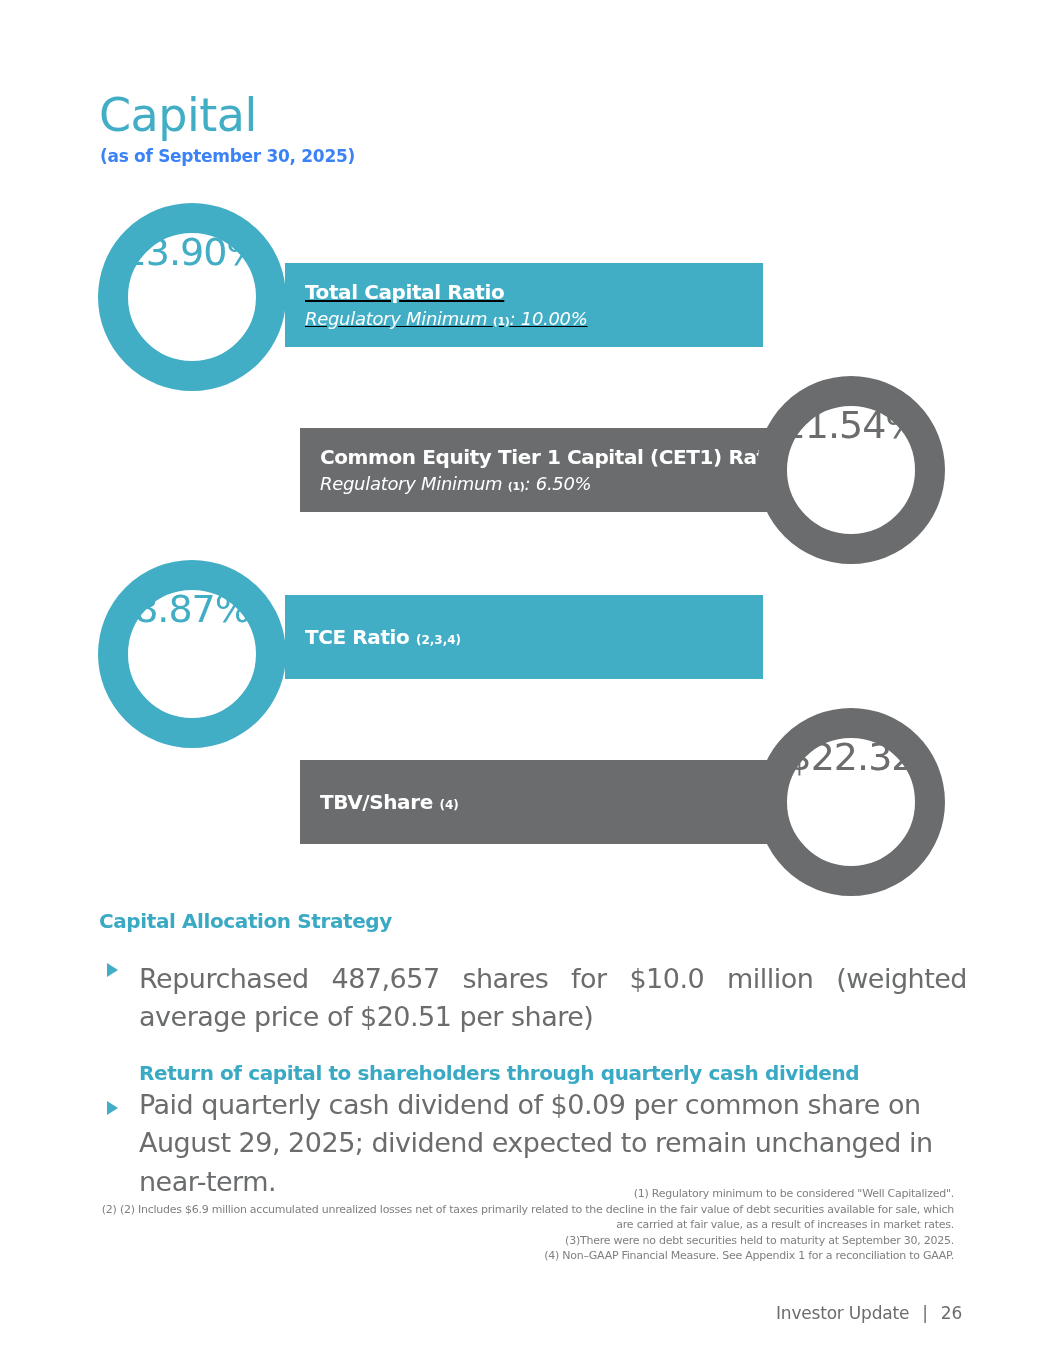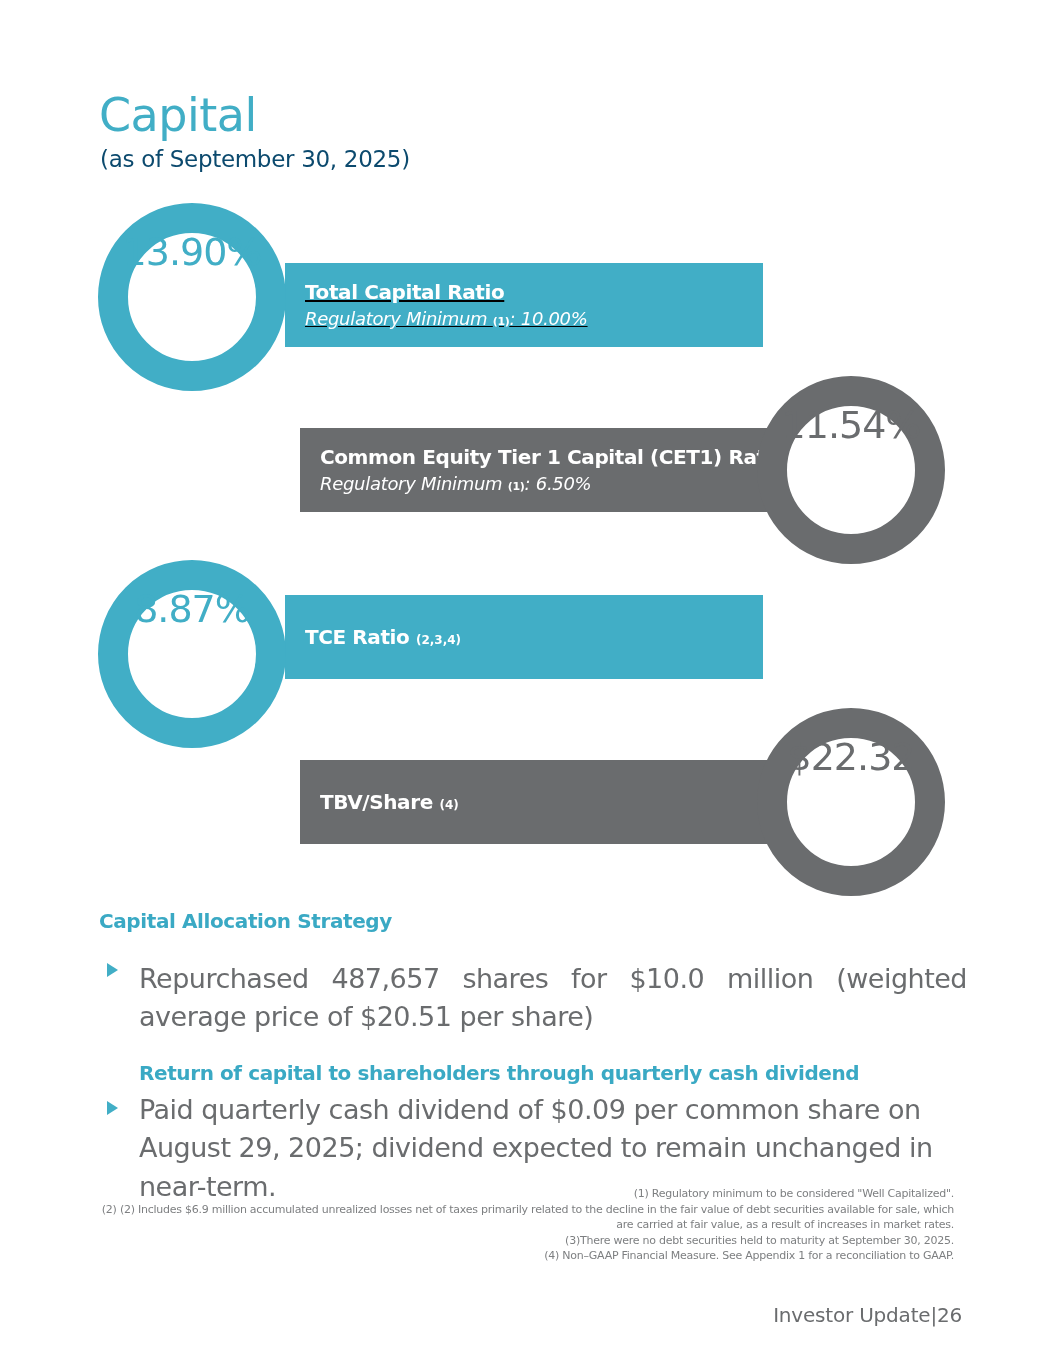--- a/index.html
+++ b/index.html
@@ -33,23 +33,23 @@
     font-weight: 400;
     letter-spacing: -0.5px;
     color: #41aec6;
     line-height: 1;
   }
   .page-subtitle {
     position: absolute;
     left: 100px;
     top: 146px;
     font-family: "DejaVu Sans", sans-serif;
-    font-size: 23px;
-    font-weight: 400;
-    color: #0c4a6e;
+    font-size: 17px;
+    font-weight: 700;
+    color: #3b82f6;
     letter-spacing: -0.3px;
   }
 
   
   .metric-row {
     position: absolute;
     left: 0;
     width: 1055px;
   }
 
@@ -181,25 +181,26 @@
     letter-spacing: -0.25px;
     text-align: right;
   }
 
   
   .footer {
     position: absolute;
     right: 93px;
     top: 1303px;
     font-family: "DejaVu Sans", sans-serif;
-    font-size: 20px;
+    font-size: 17px;
     color: #6a6c6e;
     letter-spacing: -0.2px;
     display: flex;
     align-items: center;
+    gap: 13px;
   }
   .footer-sep { color: #6a6c6e; }
 </style>
 </head>
 <body>
 
 <div class="slide">
 
   <div class="page-title">Capital</div>
   <div class="page-subtitle">(as of September 30, 2025)</div>
@@ -253,21 +254,21 @@
   <div class="section-heading" style="top:909px;">Capital Allocation Strategy</div>
 
   <div class="bullet-block" style="top:954px;">
     <span class="bullet-marker" style="top:9px;"></span>
     <div class="bullet-body" style="margin-top:6px;">Repurchased 487,657 shares for $10.0 million (weighted average price of $20.51 per share)</div>
   </div>
 
   <div class="bullet-block" style="top:1061px;">
     <div class="bullet-head">Return of capital to shareholders through quarterly cash dividend</div>
     <span class="bullet-marker" style="top:40px;"></span>
-    <div class="bullet-body nojust" style="margin-top:5px;">Paid quarterly cash dividend of $0.09 per common share on August 29, 2025; dividend expected to remain unchanged in near-term.</div>
+    <div class="bullet-body nojust" style="">Paid quarterly cash dividend of $0.09 per common share on August 29, 2025; dividend expected to remain unchanged in near-term.</div>
   </div>
 
   <div class="footnotes">
     <div class="footnote">(1) Regulatory minimum to be considered "Well Capitalized".</div>
     <div class="footnote">(2) (2) Includes $6.9 million accumulated unrealized losses net of taxes primarily related to the decline in the fair value of debt securities available for sale, which are carried at fair value, as a result of increases in market rates.</div>
     <div class="footnote">(3)There were no debt securities held to maturity at September 30, 2025.</div>
     <div class="footnote">(4) Non–GAAP Financial Measure. See Appendix 1 for a reconciliation to GAAP.</div>
   </div>
 
   <div class="footer">

